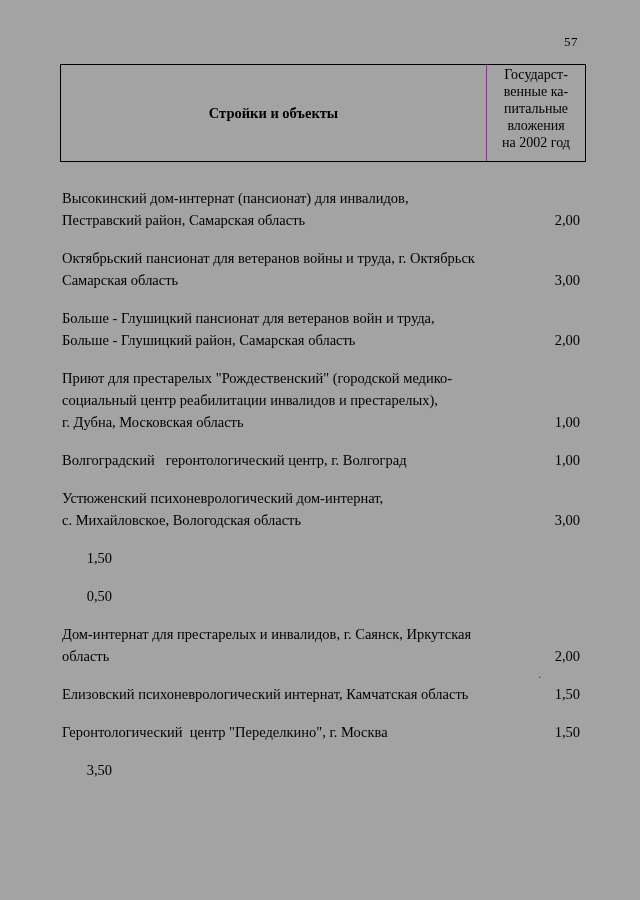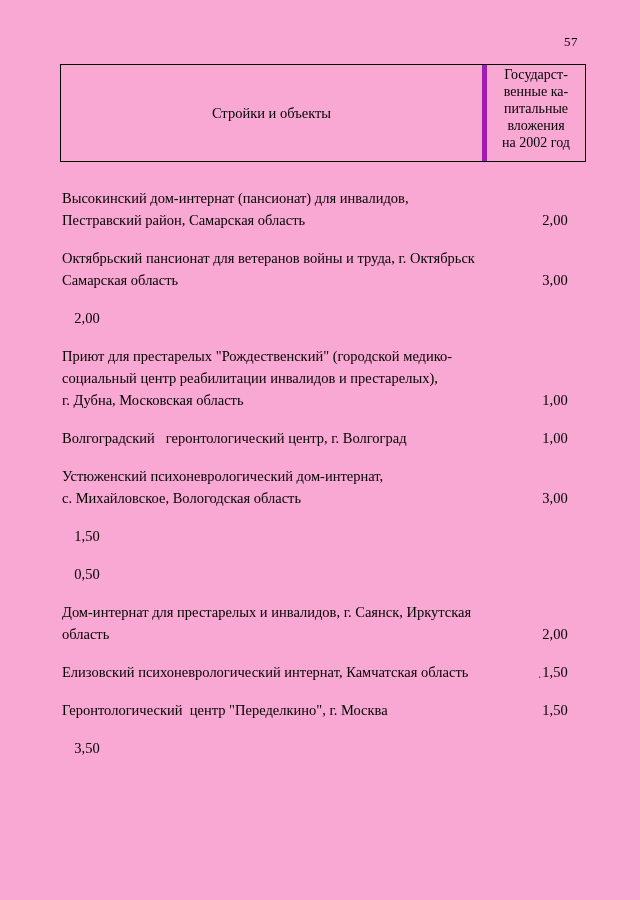--- a/index.html
+++ b/index.html
@@ -5,21 +5,21 @@
   html, body {
     margin: 0;
     padding: 0;
     background: #e8e8e8;
   }
   .page {
     position: relative;
     width: 640px;
     height: 900px;
     margin: 0 auto;
-    background: #f9a8d4;
+    background: #a3a3a3;
     font-family: "Liberation Serif", serif;
     color: #000;
     font-size: 14.5px;
     overflow: hidden;
   }
   .page-number {
     position: absolute;
     top: 34px;
     right: 62px;
     font-size: 13px;
@@ -32,23 +32,24 @@
     width: 526px;
     border: 1px solid #000;
     display: flex;
     box-sizing: border-box;
   }
   .hcell-left {
     flex: 1;
     display: flex;
     align-items: center;
     justify-content: center;
-    border-right: 5px solid #a21caf;
+    border-right: 1px solid #a21caf;
     min-height: 96px;
     font-size: 14.5px;
+    font-weight: bold;
   }
   .hcell-right {
     width: 98px;
     box-sizing: border-box;
     padding: 1px 2px 0 2px;
     text-align: center;
     white-space: pre-wrap;
     line-height: 17px;
     font-size: 14px;
   }
@@ -68,21 +69,21 @@
   }
   .row-name {
     flex: 1;
     white-space: pre-wrap;
     line-height: 22px;
     padding-right: 12px;
   }
   .row-value {
     flex-shrink: 0;
     width: 58px;
-    text-align: center;
+    text-align: right;
     line-height: 22px;
     padding-right: 8px;
     box-sizing: border-box;
   }
   .scan-artifact-dot {
     position: absolute;
     top: 666px;
     left: 538px;
     font-size: 13px;
     color: #444;
@@ -111,20 +112,22 @@
     <div class="row-value">2,00</div>
   </div>
 
   <div class="row">
     <div class="row-name">Октябрьский пансионат для ветеранов войны и труда, г. Октябрьск
 Самарская область</div>
     <div class="row-value">3,00</div>
   </div>
 
   <div class="row">
+    <div class="row-name">Больше - Глушицкий пансионат для ветеранов войн и труда,
+Больше - Глушицкий район, Самарская область</div>
     <div class="row-value">2,00</div>
   </div>
 
   <div class="row">
     <div class="row-name">Приют для престарелых "Рождественский" (городской медико-
 социальный центр реабилитации инвалидов и престарелых),
 г. Дубна, Московская область</div>
     <div class="row-value">1,00</div>
   </div>
 

